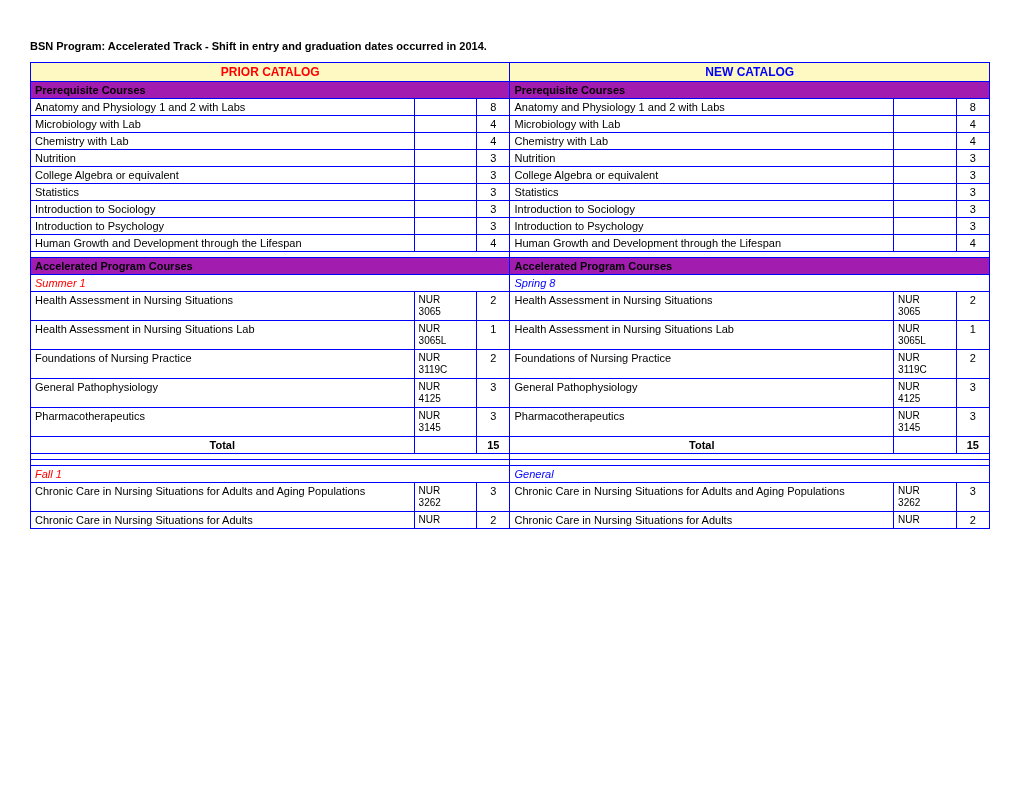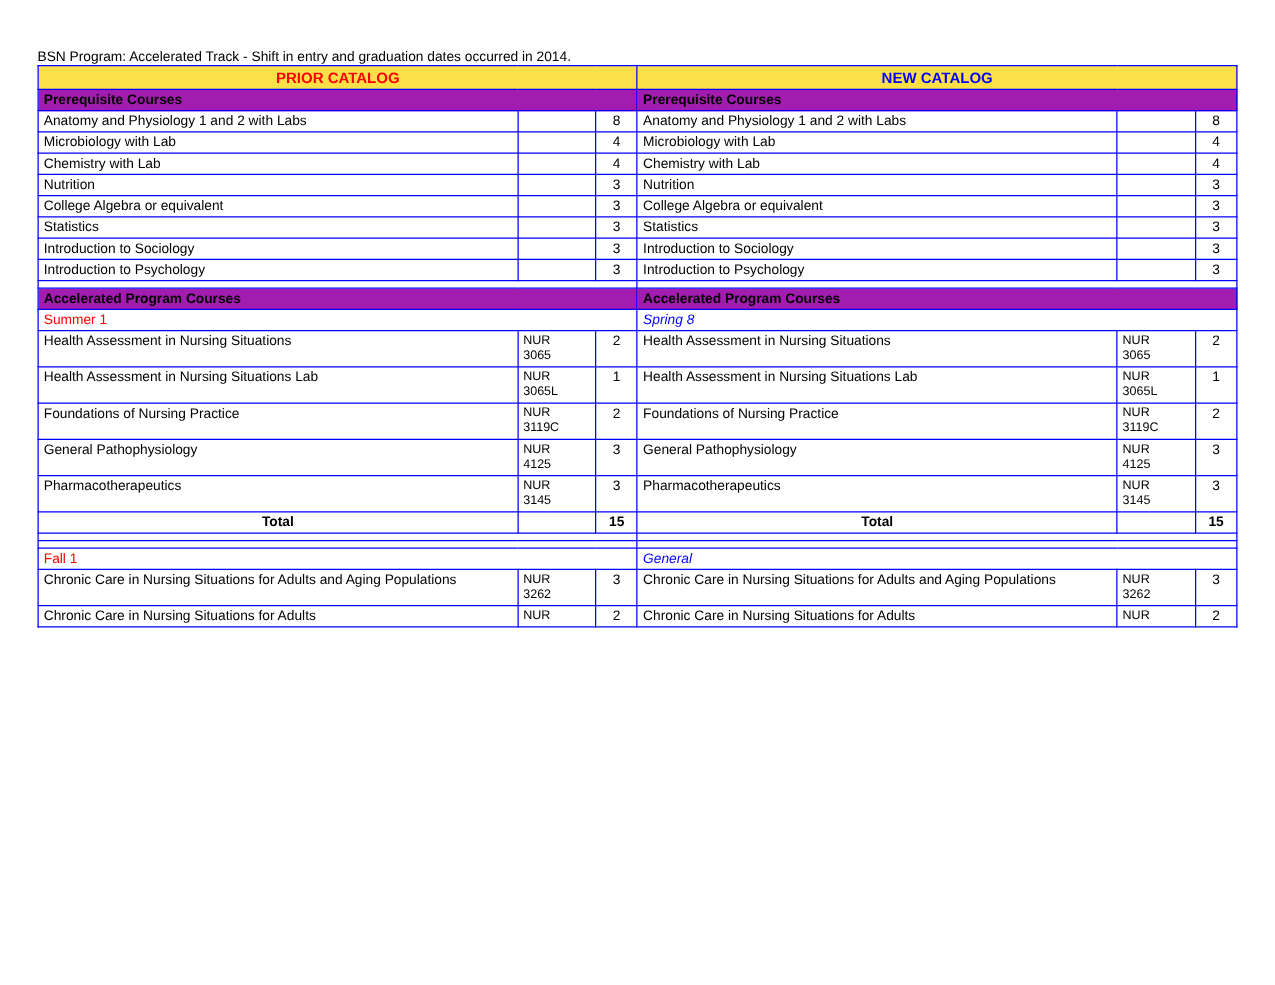--- a/index.html
+++ b/index.html
@@ -5,51 +5,53 @@
     * { margin: 0; padding: 0; box-sizing: border-box; }
     body {
       background: #fff;
       font-family: Arial, sans-serif;
       font-size: 11px;
       color: #000;
       padding: 40px 30px;
     }
     .page-title {
       font-size: 11px;
-      margin-bottom: 0;
+      margin-bottom: 10px;
+      font-weight: bold;
     }
     .main-table {
       width: 100%;
       border-collapse: collapse;
       border: 1px solid #00f;
     }
     .main-table td, .main-table th {
       border: 1px solid #00f;
       padding: 2px 4px;
       vertical-align: top;
     }
     .col-header {
       text-align: center;
       font-weight: bold;
       color: #f00;
       font-size: 12px;
-      background: #fde047;
+      background: #fef9c3;
       border: 1px solid #00f;
       padding: 4px;
     }
     .col-header.new {
       color: #00f;
     }
     .section-header {
       font-weight: bold;
       font-size: 11px;
       background: #a21caf;
     }
     .season-header {
       color: #f00;
+      font-style: italic;
       font-size: 11px;
     }
     .season-header.blue {
       color: #00f;
       font-style: italic;
     }
     .course-name { width: 245px; margin-left: 19px; }
     .course-num { width: 40px; font-size: 10px; line-height: 1.2; }
     .course-credits { width: 20px; text-align: center; }
     .total-row td { font-weight: bold; text-align: center; }
@@ -131,20 +133,28 @@
       <td class="course-credits">3</td>
     </tr>
     <tr>
       <td class="course-name">Introduction to Psychology</td>
       <td class="course-num"></td>
       <td class="course-credits">3</td>
       <td class="course-name">Introduction to Psychology</td>
       <td class="course-num"></td>
       <td class="course-credits">3</td>
     </tr>
+    <tr>
+      <td class="course-name">Human Growth and Development through the Lifespan</td>
+      <td class="course-num"></td>
+      <td class="course-credits">4</td>
+      <td class="course-name">Human Growth and Development through the Lifespan</td>
+      <td class="course-num"></td>
+      <td class="course-credits">4</td>
+    </tr>
 
     <tr class="empty-row">
       <td colspan="3"></td>
       <td colspan="3"></td>
     </tr>
 
     <tr>
       <td colspan="3" class="section-header">Accelerated Program Courses</td>
       <td colspan="3" class="section-header">Accelerated Program Courses</td>
     </tr>

